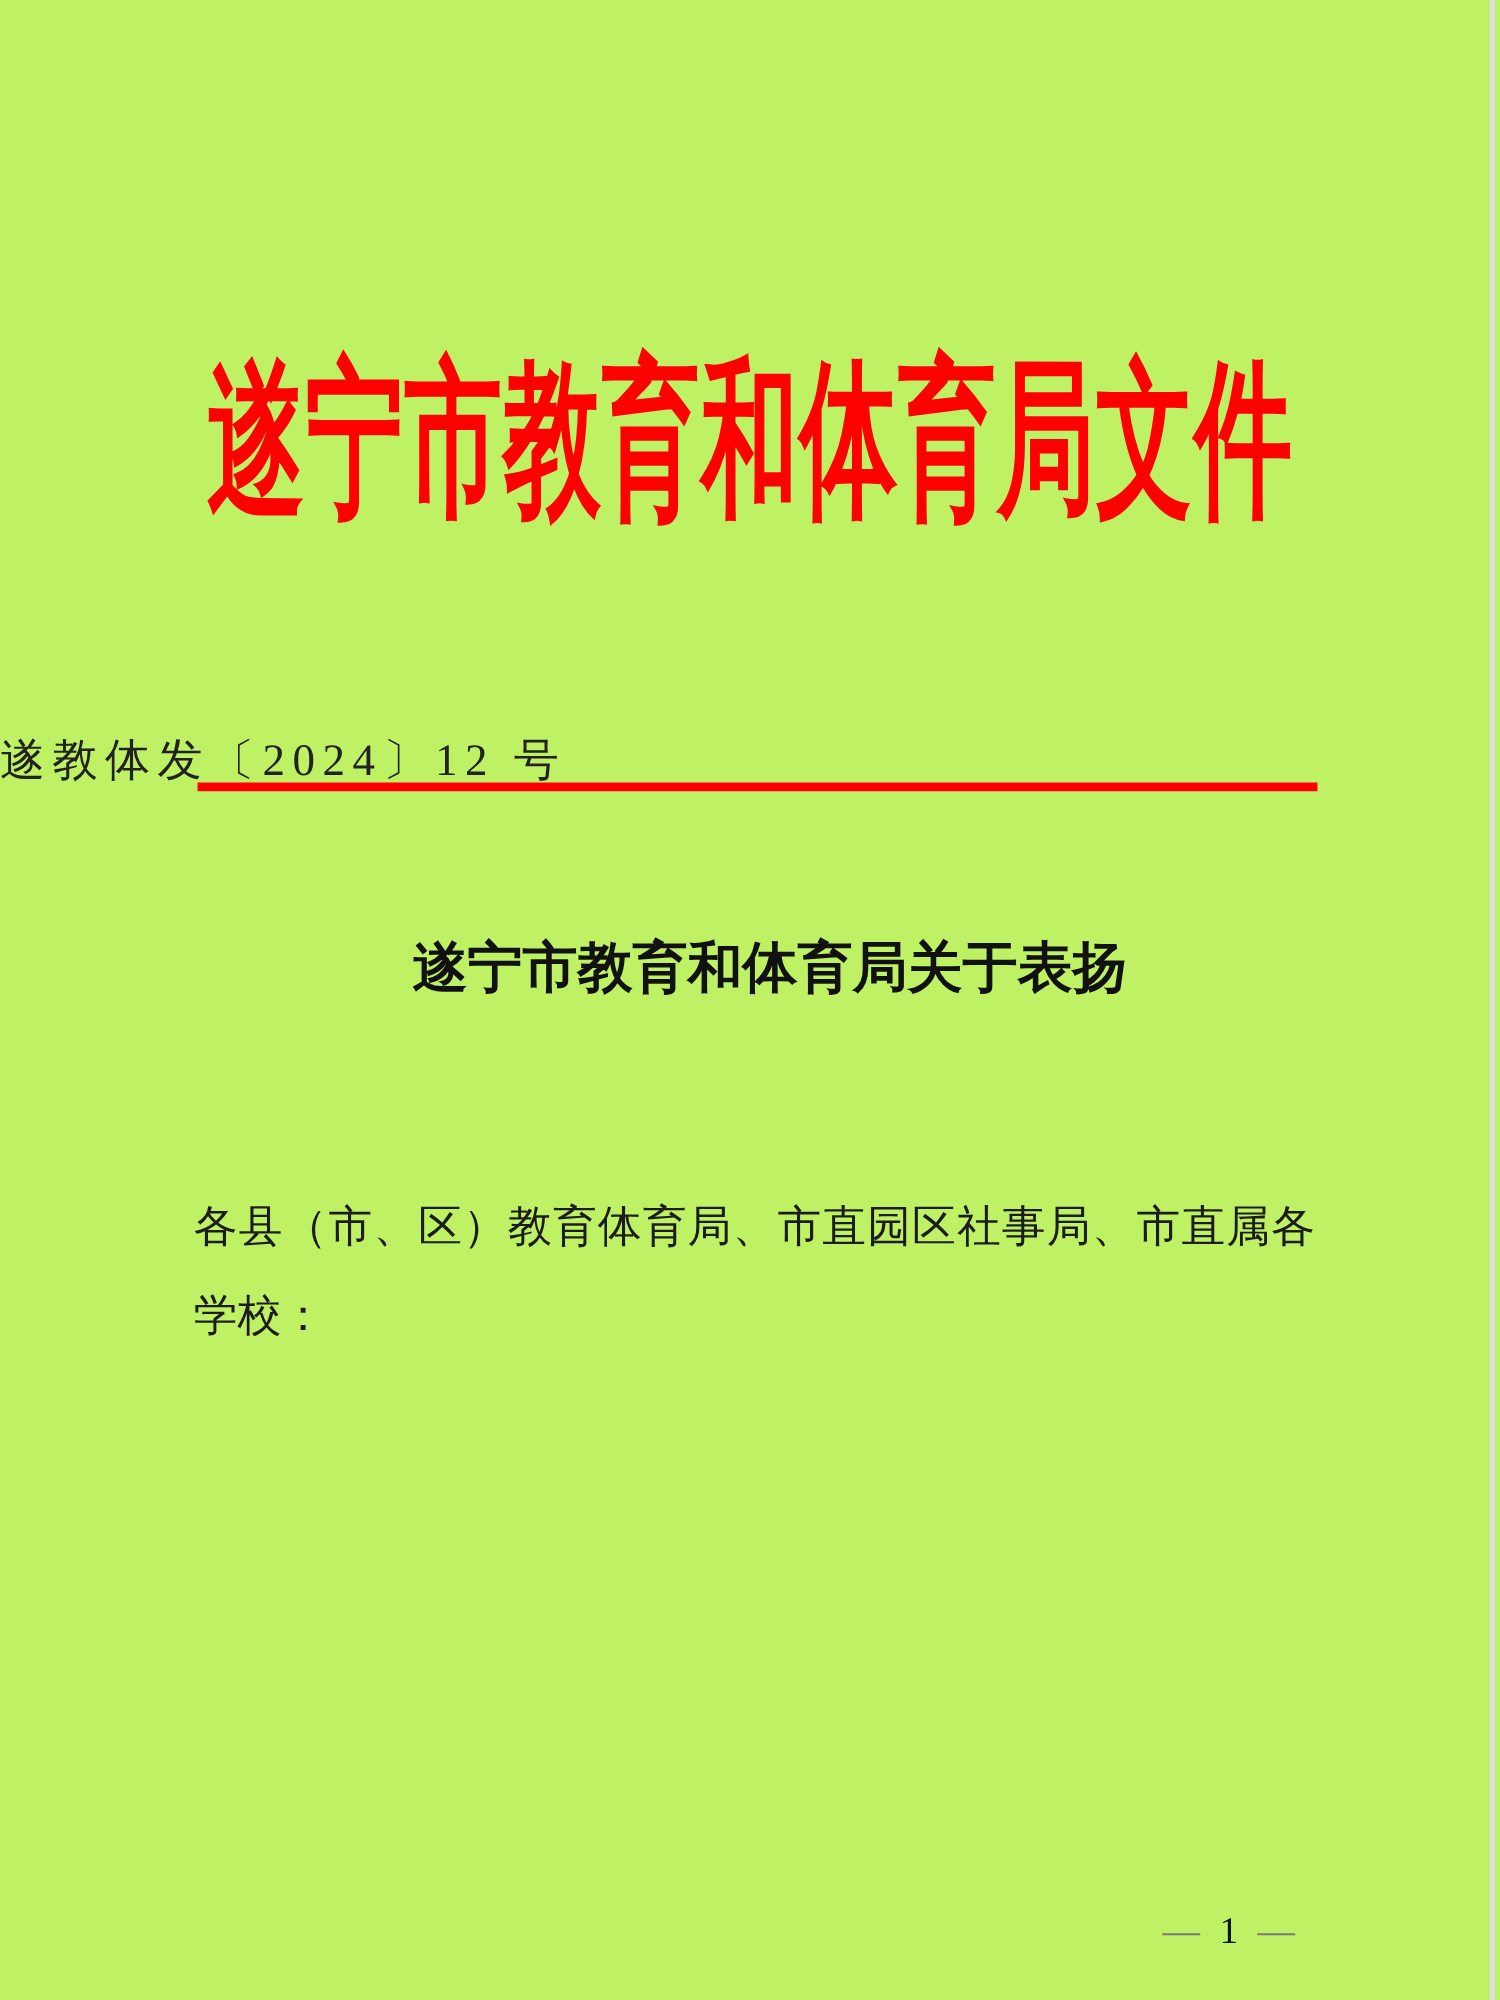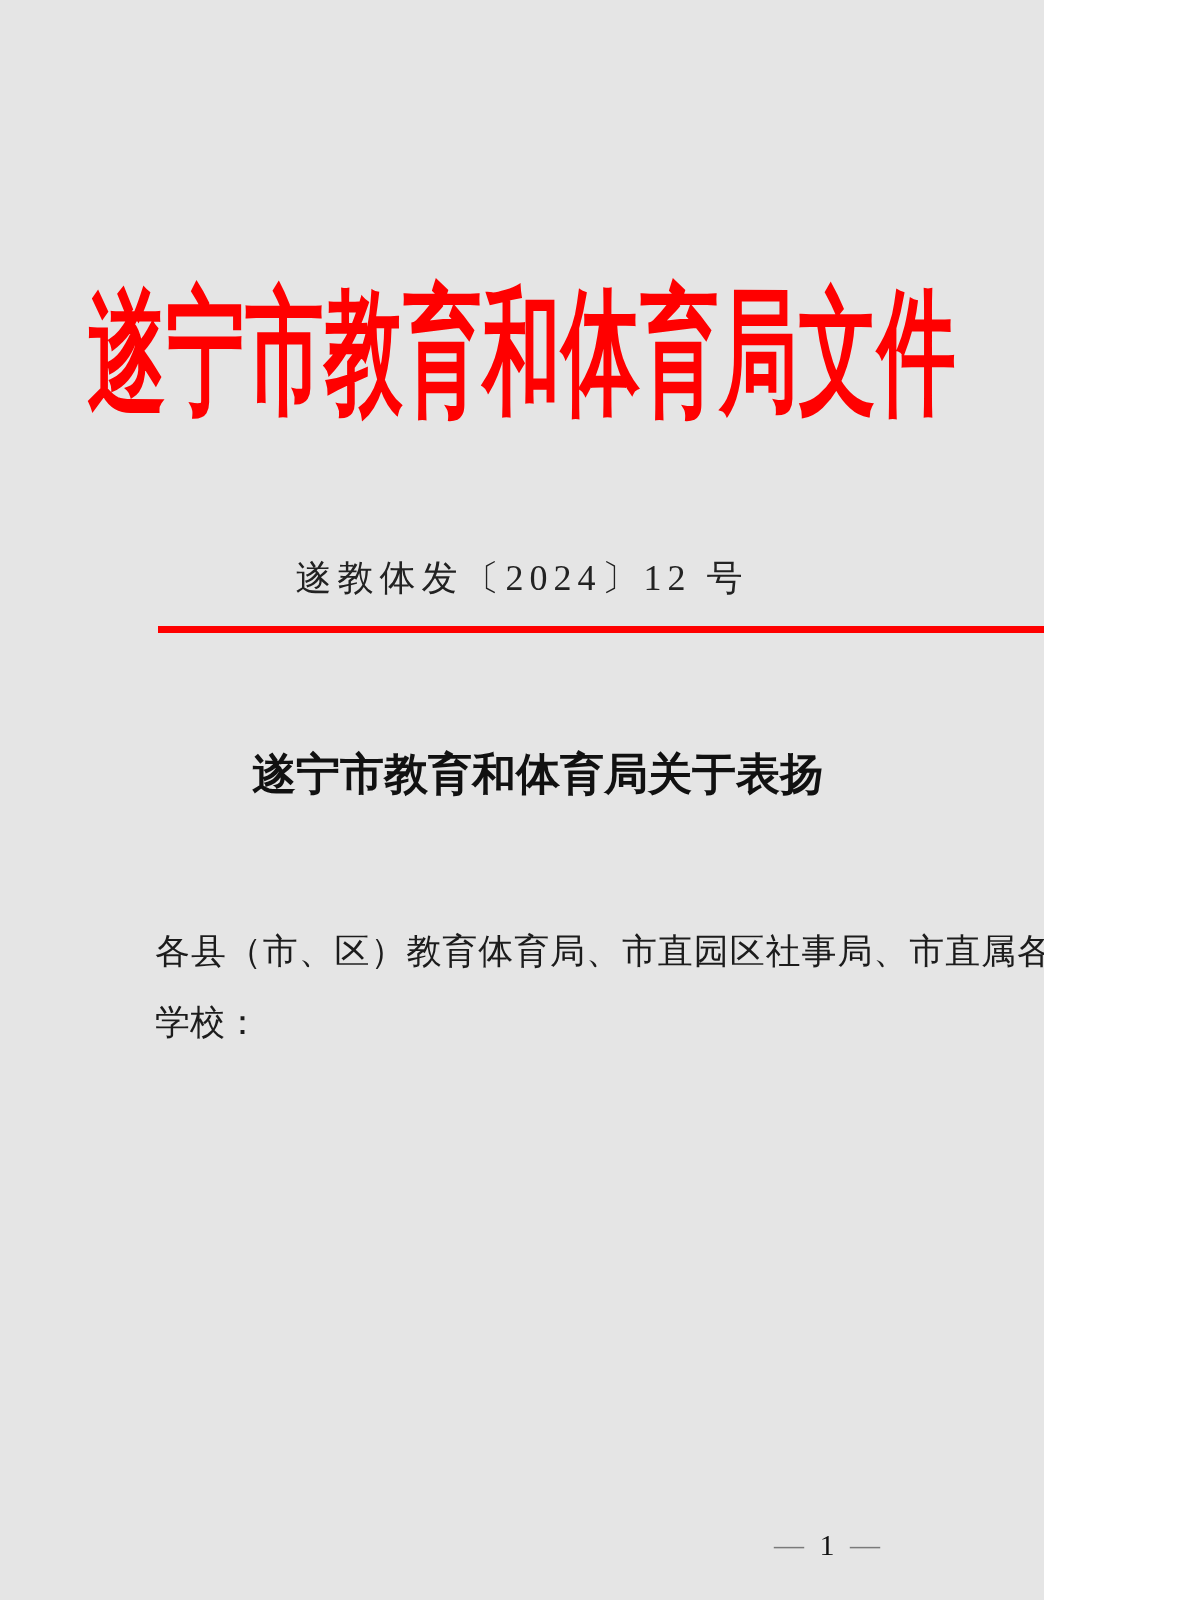--- a/index.html
+++ b/index.html
@@ -2,23 +2,23 @@
 <html><head>
 <meta charset="utf-8">
 <style>
   html, body {
     margin: 0;
     padding: 0;
     background: #ffffff;
   }
   .page {
     position: relative;
-    width: 1044px;
+    width: 1200px;
     height: 1600px;
-    background: #e5e5e5;
+    background: #bef264;
     overflow: hidden;
     font-family: "Liberation Serif", "DejaVu Serif", serif;
     color: #1c1c1c;
   }
   
   .header-title {
     position: absolute;
     top: 262px;
     left: 0;
     width: 100%;
@@ -27,24 +27,24 @@
     font-weight: bold;
     font-size: 78px;
     letter-spacing: 1px;
     transform: scaleY(1.75);
     transform-origin: top center;
     white-space: nowrap;
   }
   
   .doc-number {
     position: absolute;
-    top: 554px;
+    top: 584px;
     left: 0;
     width: 100%;
-    text-align: center;
+    text-align: left;
     font-size: 36px;
     letter-spacing: 6px;
     color: #222222;
   }
   
   .red-rule {
     position: absolute;
     top: 626px;
     left: 158px;
     width: 896px;
@@ -59,21 +59,21 @@
     width: 100%;
     text-align: center;
     font-weight: bold;
     font-size: 44px;
     line-height: 74px;
     color: #111111;
   }
   
   .body-block {
     position: absolute;
-    top: 916px;
+    top: 946px;
     left: 155px;
     width: 897px;
     font-size: 35px;
     line-height: 71px;
     text-align: justify;
     color: #1c1c1c;
   }
   .body-block p {
     margin: 0;
   }

